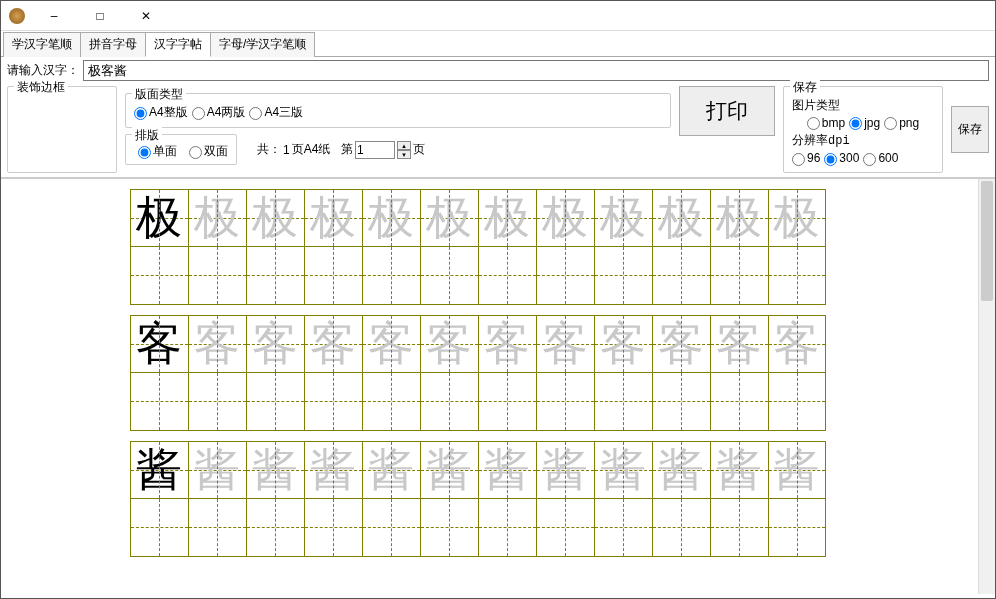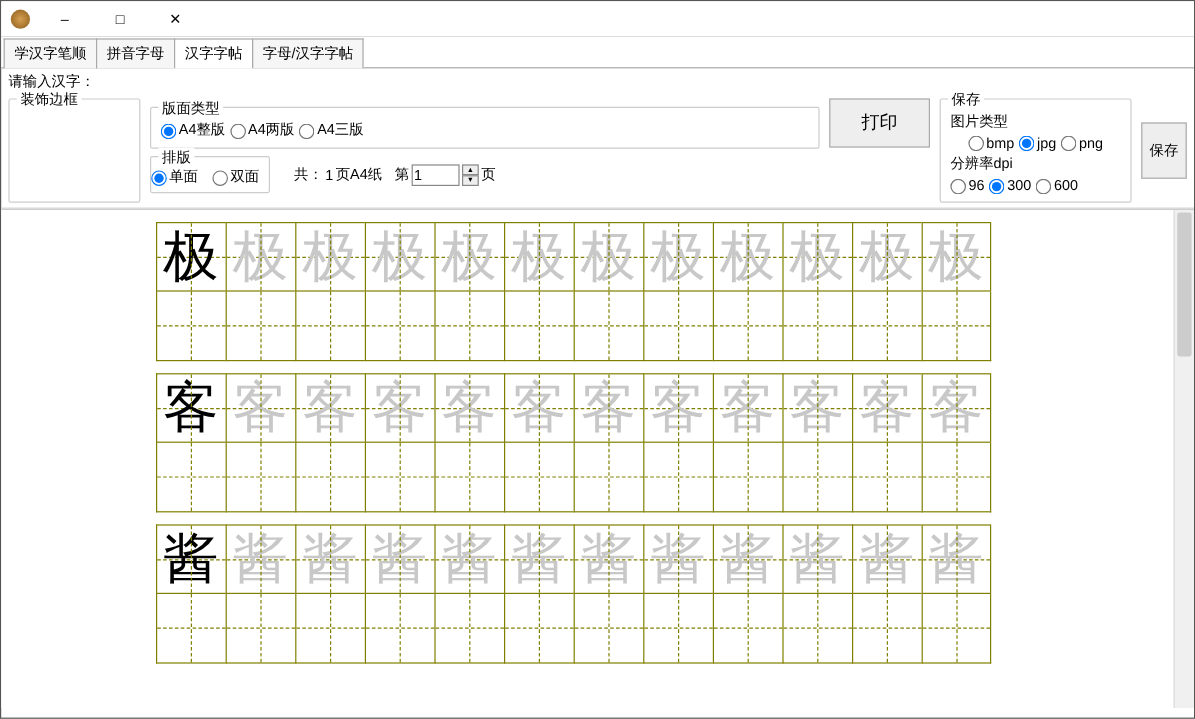--- a/index.html
+++ b/index.html
@@ -21,25 +21,25 @@
   .input-row { padding: 3px 6px; display: flex; align-items: center; }
   .input-row label { margin-right: 4px; }
   .input-row input[type=text] { flex: 1; border: 1px solid #777; padding: 2px 4px; font-size: 13px; }
   
   
   .toolbar { display: flex; align-items: stretch; padding: 2px 6px 4px 6px; gap: 8px; border-bottom: 1px solid #ccc; }
   .tb-col { display: flex; flex-direction: column; gap: 4px; justify-content: center; }
   .tb-group { border: 1px solid #ccc; border-radius: 2px; padding: 10px 8px 6px 8px; position: relative; }
   .tb-group-title { position: absolute; top: -8px; left: 6px; background: #fff; padding: 0 3px; font-size: 12px; }
   .row { display: flex; align-items: center; gap: 4px; }
-  .lbl { white-space: nowrap; }
+  .lbl { white-space: nowrap; font-family: Liberation Mono, monospace; }
   .swatch { width: 42px; height: 17px; border: 1px solid #555; }
   select { border: 1px solid #888; padding: 1px 2px; font-size: 12px; background:#eee; }
   input[type=checkbox], input[type=radio] { margin: 0 2px 0 0; vertical-align: middle; }
-  .big-btn { padding: 10px 26px; font-size: 15px; border: 1px solid #aaa; background: #eee; cursor: pointer; }
+  .big-btn { padding: 10px 26px; font-size: 21px; border: 1px solid #aaa; background: #eee; cursor: pointer; }
   .small-btn { padding: 14px 6px; border: 1px solid #aaa; background: #eee; cursor: pointer; }
   .num-input { width: 40px; border: 1px solid #888; padding: 1px; }
   .spinb { display:inline-flex; flex-direction:column; }
   .spinb div { width:14px;height:9px;border:1px solid #888;background:#eee;font-size:7px;line-height:7px;text-align:center;cursor:pointer;}
   
   
   .preview-wrap { position: relative; height: 416px; border-top: 1px solid #ccc; background: #fff; overflow: hidden; }
   .preview-scroll { position:absolute; top:0; left:0; right:17px; bottom:0; overflow:hidden; display:flex; justify-content:center; padding-top:10px; }
   .vscroll { position:absolute; right:0; top:0; bottom:0; width:17px; background:#f0f0f0; border-left:1px solid #ddd;}
   .vscroll .thumb { position:absolute; top:2px; left:2px; right:2px; height:120px; background:#ccc; border-radius:2px;}
@@ -66,46 +66,47 @@
     <div class="winbtn">–</div>
     <div class="winbtn">□</div>
     <div class="winbtn close">✕</div>
   </div>
 </div>
 
 <div class="tabs" id="tab-bar">
     <div class="tab">学汉字笔顺</div>
     <div class="tab">拼音字母</div>
     <div class="tab active">汉字字帖</div>
-    <div class="tab">字母/汉字字帖</div>
+    <div class="tab">字母/学汉字笔顺</div>
   </div>
 
 <div class="input-row">
   <label class="lbl">请输入汉字：</label>
+  <input type="text" value="极客酱" style="">
 </div>
 
 <div class="toolbar">
 
 
   <div class="tb-group" style="min-width:110px;">
     <div class="tb-group-title">装饰边框</div>
   </div>
 
 
   <div class="tb-col" style="flex:1;">
     <div class="tb-group">
       <div class="tb-group-title">版面类型</div>
       <div class="row" style="">
         <label><input type="radio" name="pt" checked="" style=""><span>A4整版</span></label>
         <label><input type="radio" name="pt" style=""><span>A4两版</span></label>
         <label><input type="radio" name="pt" style=""><span>A4三版</span></label>
       </div>
     </div>
     <div class="row" style="gap:20px; margin-top:2px;">
-      <div class="tb-group" style="padding:8px 8px 4px 0;">
+      <div class="tb-group" style="padding:8px 8px 4px 12px;">
         <div class="tb-group-title">排版</div>
         <div class="row" style="gap:12px;">
           <label><input type="radio" name="sd" checked="" style=""><span>单面</span></label>
           <label><input type="radio" name="sd" style=""><span>双面</span></label>
         </div>
       </div>
       <div class="row" style="gap:2px;">
         <span>共：</span>
         <span>1</span>
         <span>页A4纸</span>

